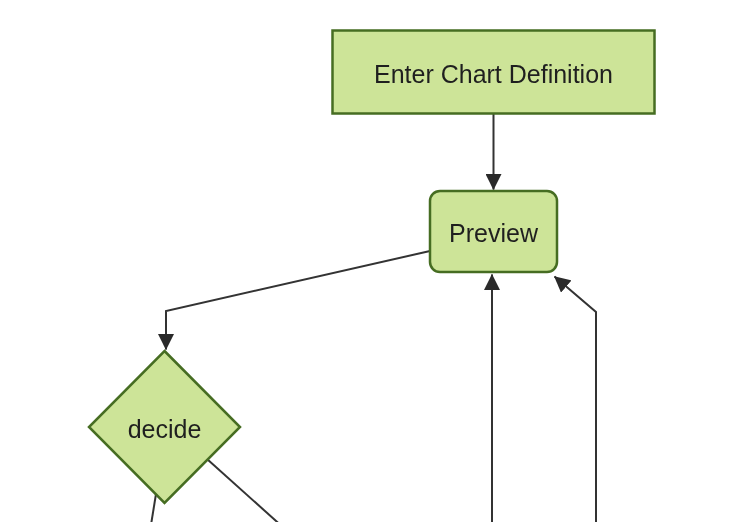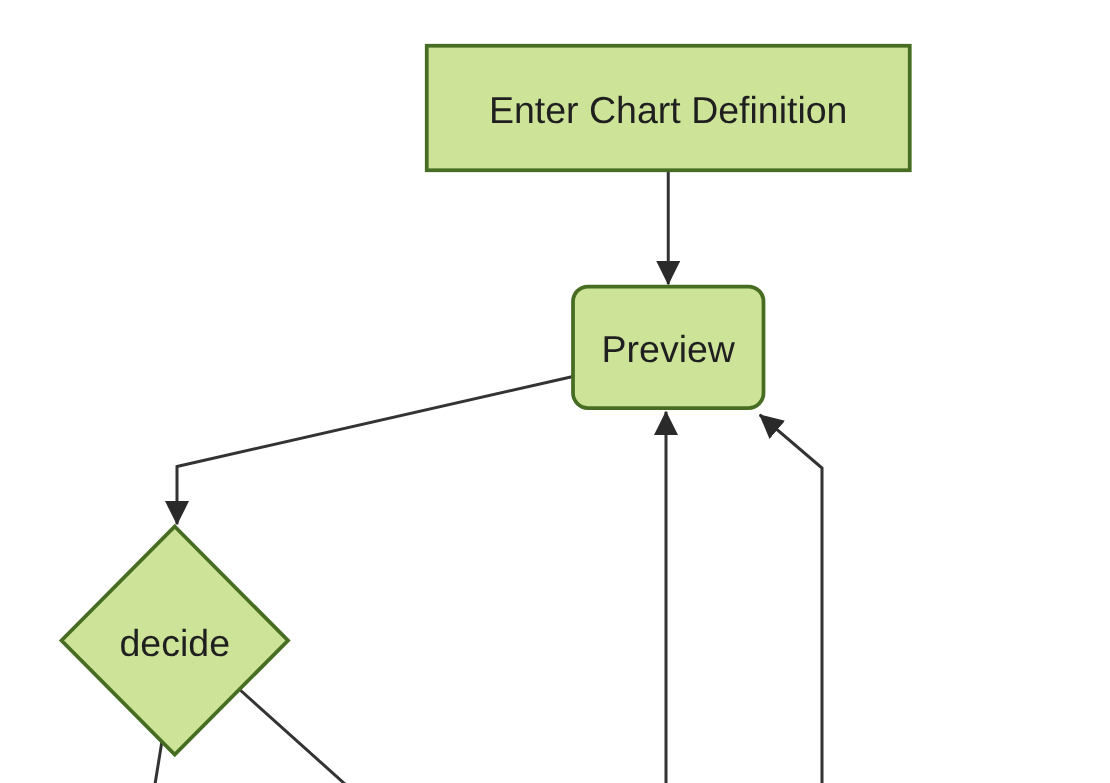--- a/index.html
+++ b/index.html
@@ -10,20 +10,21 @@
     width: 740px;
     height: 522px;
     overflow: hidden;
     background: #ffffff;
   }
   .canvas {
     position: relative;
     width: 632px;
     height: 522px;
     background: #ffffff;
+    padding-left: 48px;
   }
   svg {
     display: block;
   }
   .node-label {
     font-family: "Liberation Sans", "DejaVu Sans", sans-serif;
     font-size: 25px;
     text-anchor: middle;
   }
   .edge {

